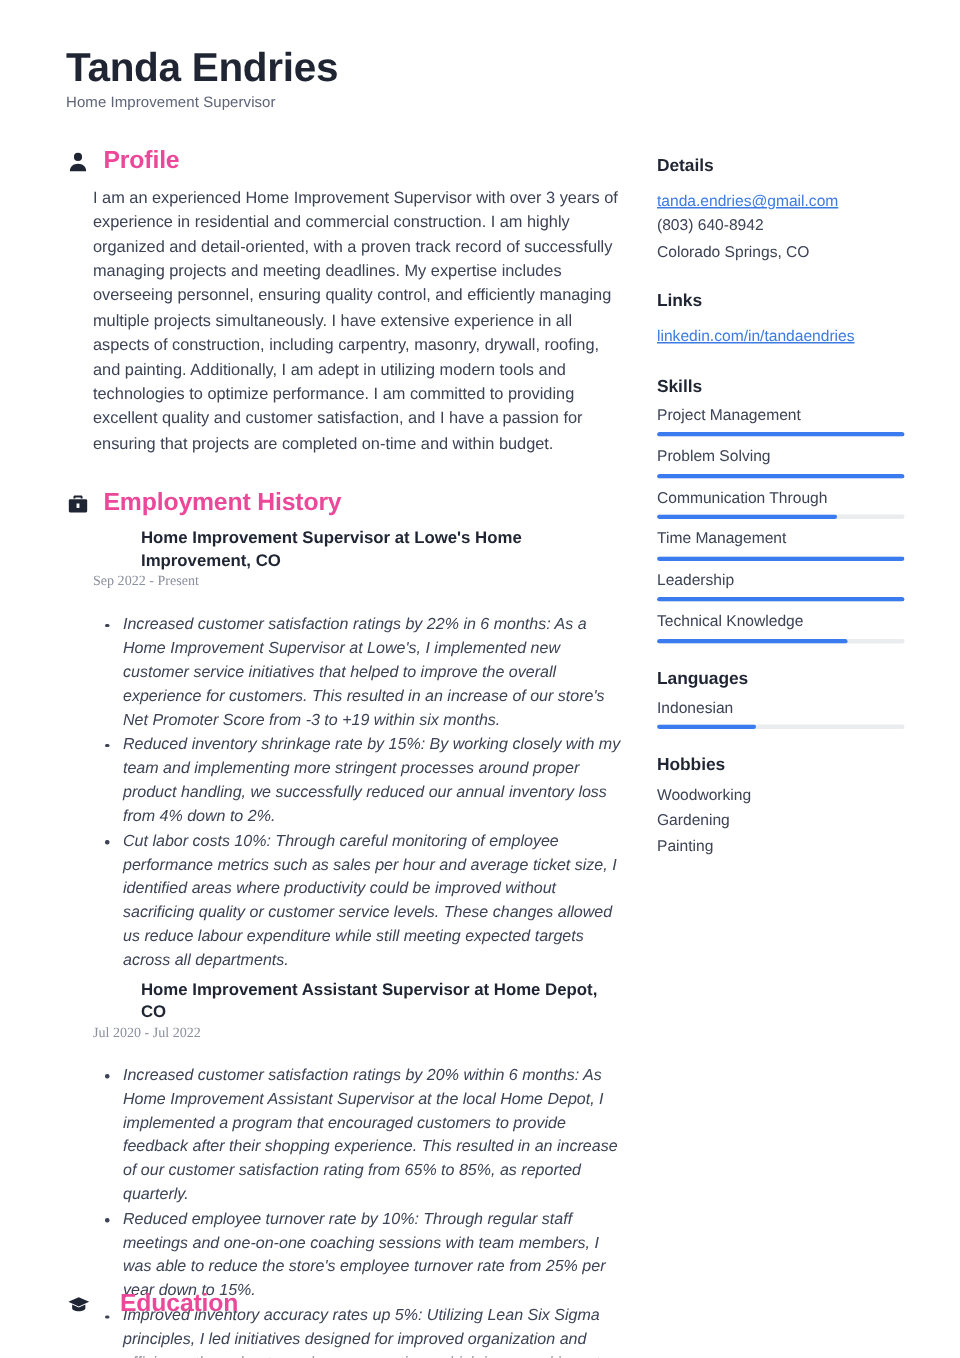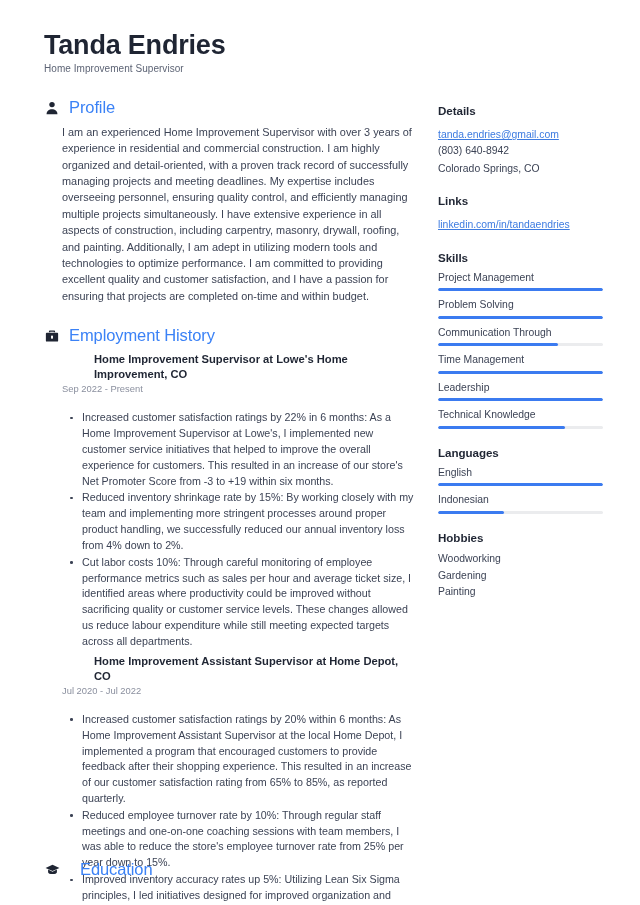--- a/index.html
+++ b/index.html
@@ -58,22 +58,22 @@
     height: 16px;
     display: inline-flex;
     align-items: center;
     justify-content: center;
     color: #1f2533;
     flex: none;
   }
   .section-head .sec-icon svg { display: block; }
   .section-title {
     font-size: 16.5px;
-    font-weight: normal;
-    color: #3b82f6;
+    font-weight: bold;
+    color: #ec4899;
     letter-spacing: -0.1px;
   }
 
   .profile-text {
     font-size: 10.9px;
     line-height: 1.5;
     color: #3c4355;
     margin-left: 18px;
     margin-bottom: 22px;
     text-align: left;
@@ -87,22 +87,23 @@
     font-weight: bold;
     color: #1f2533;
     line-height: 1.35;
     padding-left: 32px;
   }
   .emp-date {
     font-size: 9.4px;
     color: #8a8f9e;
     margin-top: 1px;
     margin-bottom: 3px;
-  }
-  .emp-bullets { list-style: none; margin: 16px 0 0 4px; padding: 0; }
+    font-family: Liberation Serif, serif;
+  }
+  .emp-bullets { list-style: none; margin: 16px 0 0 4px; padding: 0; font-style: italic; }
   .emp-bullets li {
     position: relative;
     padding-left: 16px;
     font-size: 10.7px;
     line-height: 1.48;
     color: #3c4355;
     margin-bottom: 1px;
   }
   .emp-bullets li::before {
     content: "";
@@ -290,26 +291,20 @@
           <div class="rated-label">Technical Knowledge</div>
           <div class="bar-track">
             <div class="bar-fill" style="width: 77%;"></div>
           </div>
         </div>
       </div>
 
       <div class="side-block">
         <div class="side-title">Languages</div>
         <div class="rated-item">
-          <div class="rated-label">English</div>
-          <div class="bar-track">
-            <div class="bar-fill" style="width: 100%;"></div>
-          </div>
-        </div>
-        <div class="rated-item">
           <div class="rated-label">Indonesian</div>
           <div class="bar-track">
             <div class="bar-fill" style="width: 40%;"></div>
           </div>
         </div>
       </div>
 
       <div class="side-block">
         <div class="side-title">Hobbies</div>
         <div class="hobby-line">Woodworking</div>

